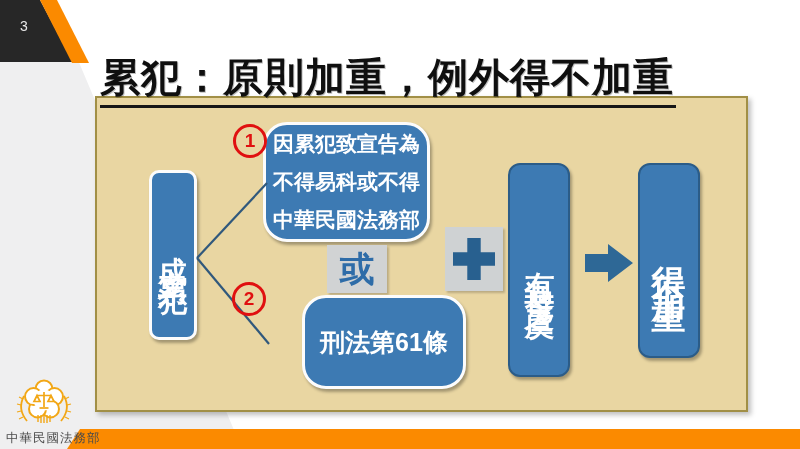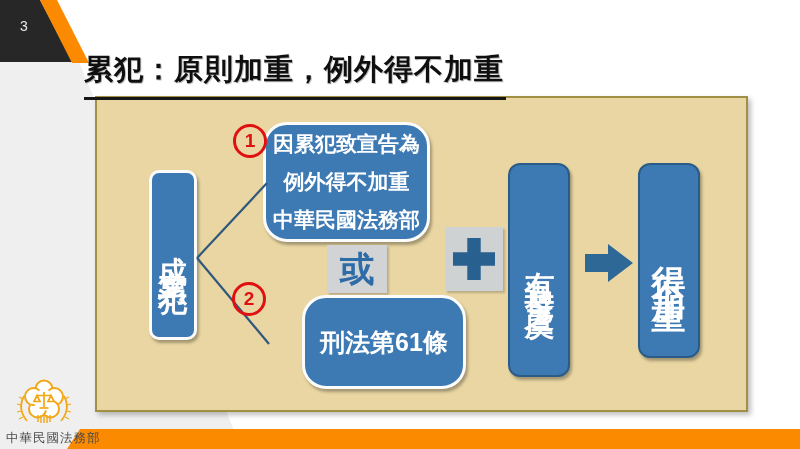--- a/index.html
+++ b/index.html
@@ -20,22 +20,22 @@
   .flag-num{
     position:absolute;left:13px;top:18px;width:22px;text-align:center;
     color:#e9e9e9;font-size:14px;z-index:6;
   }
   .accent-stripe{
     position:absolute;left:0;top:0;width:95px;height:63px;background:#fb8a00;
     clip-path:polygon(40px 0,57px 0,89px 100%,72px 100%);z-index:5;
   }
   
   .title{
-    position:absolute;left:84px;top:24px;z-index:5;
-    font-size:29px;font-weight:900;color:#0f0f0f;letter-spacing:1px;
+    position:absolute;left:100px;top:24px;z-index:5;
+    font-size:40px;font-weight:900;color:#0f0f0f;letter-spacing:1px;
     line-height:52px;border-bottom:3px solid #161616;padding:0 2px 2px 0;
     text-shadow:1px 1px 0 rgba(0,0,0,0.25);
   }
   
   .panel{
     position:absolute;left:95px;top:96px;width:653px;height:316px;
     background:#e9d6a2;border:2px solid #a18f46;box-sizing:border-box;
     box-shadow:3px 3px 5px rgba(0,0,0,0.25);z-index:3;
   }
   .blue-box{
@@ -107,21 +107,21 @@
     <div class="blue-box white-border vtext start-box">
       <span>成立累犯</span>
     </div>
 
     <div class="badge badge1">
       <span>1</span>
     </div>
     <div class="blue-box white-border branch1-box">
       <div>
         <span style="display:block">因累犯致宣告為</span>
-        <span style="display:block">例外得不加重</span>
+        <span style="display:block">不得易科或不得</span>
         <span style="display:block">中華民國法務部</span>
       </div>
     </div>
 
     <div class="or-box">
       <span>或</span>
     </div>
 
     <div class="badge badge2">
       <span>2</span>

